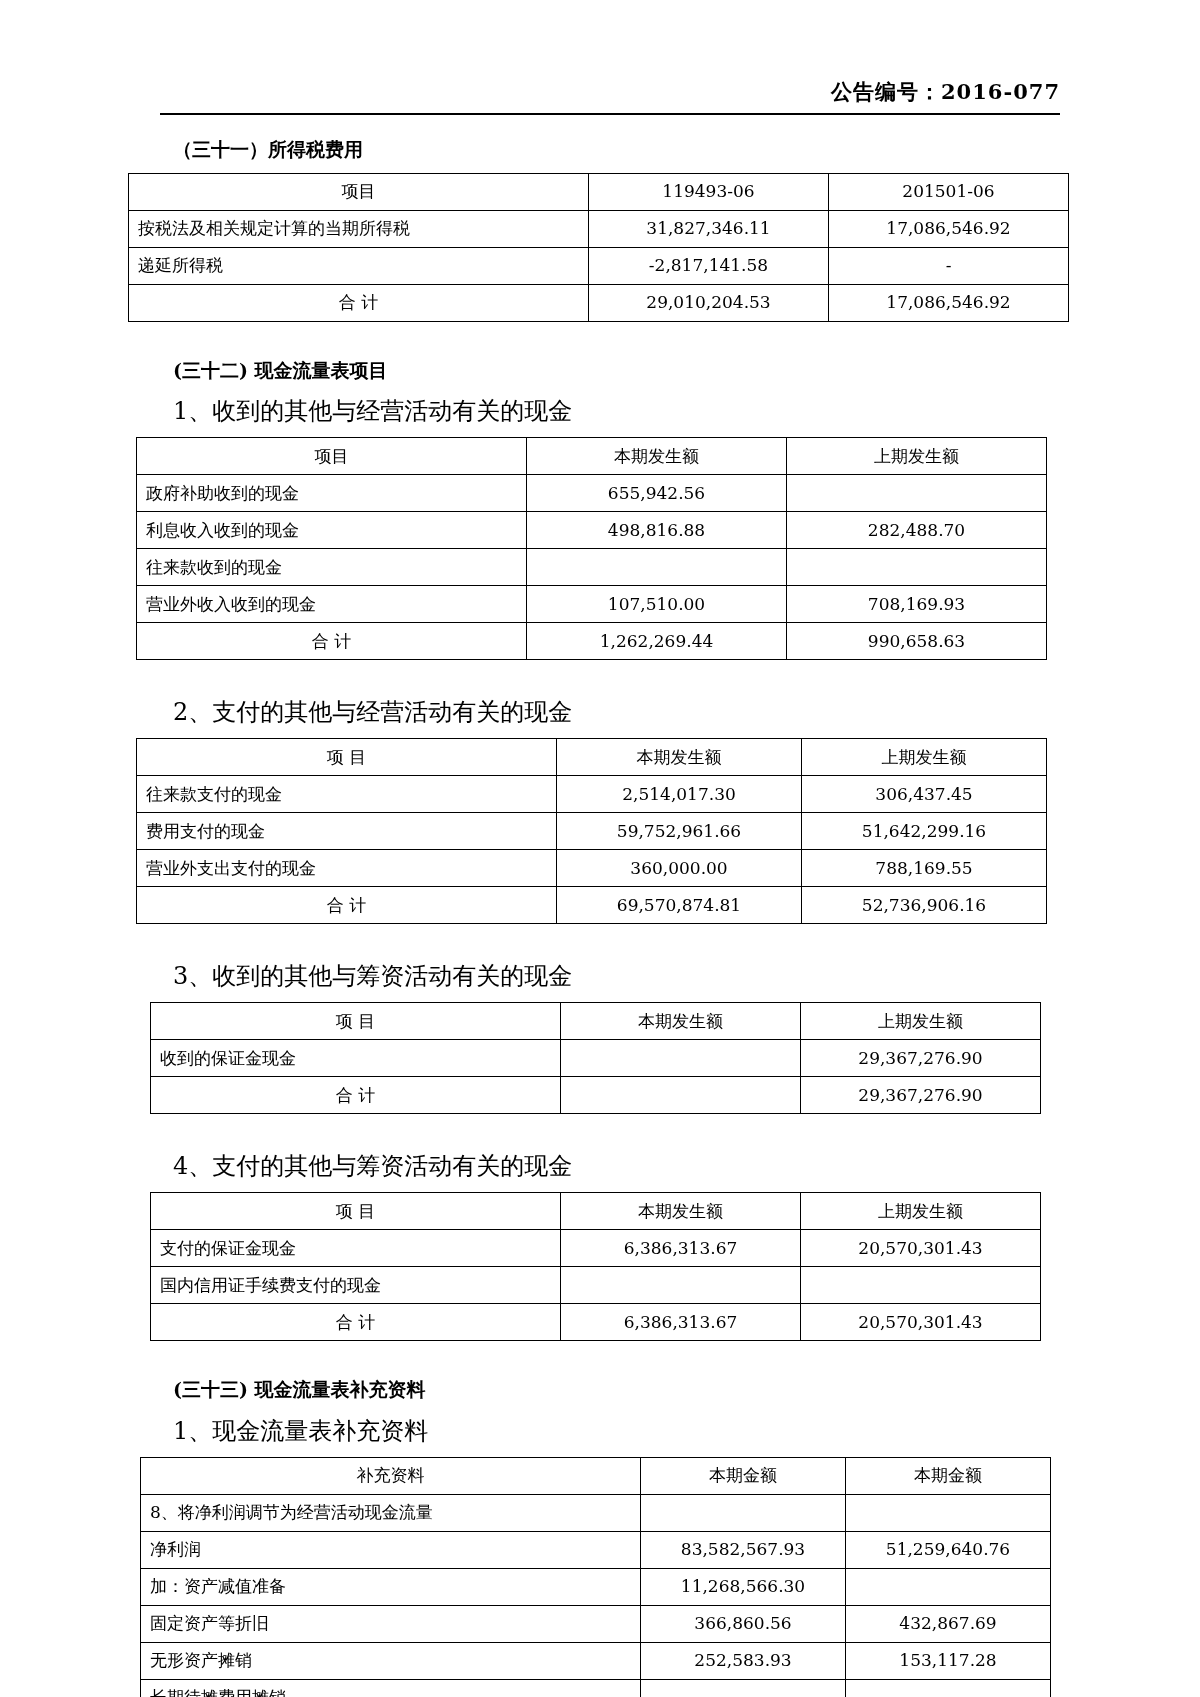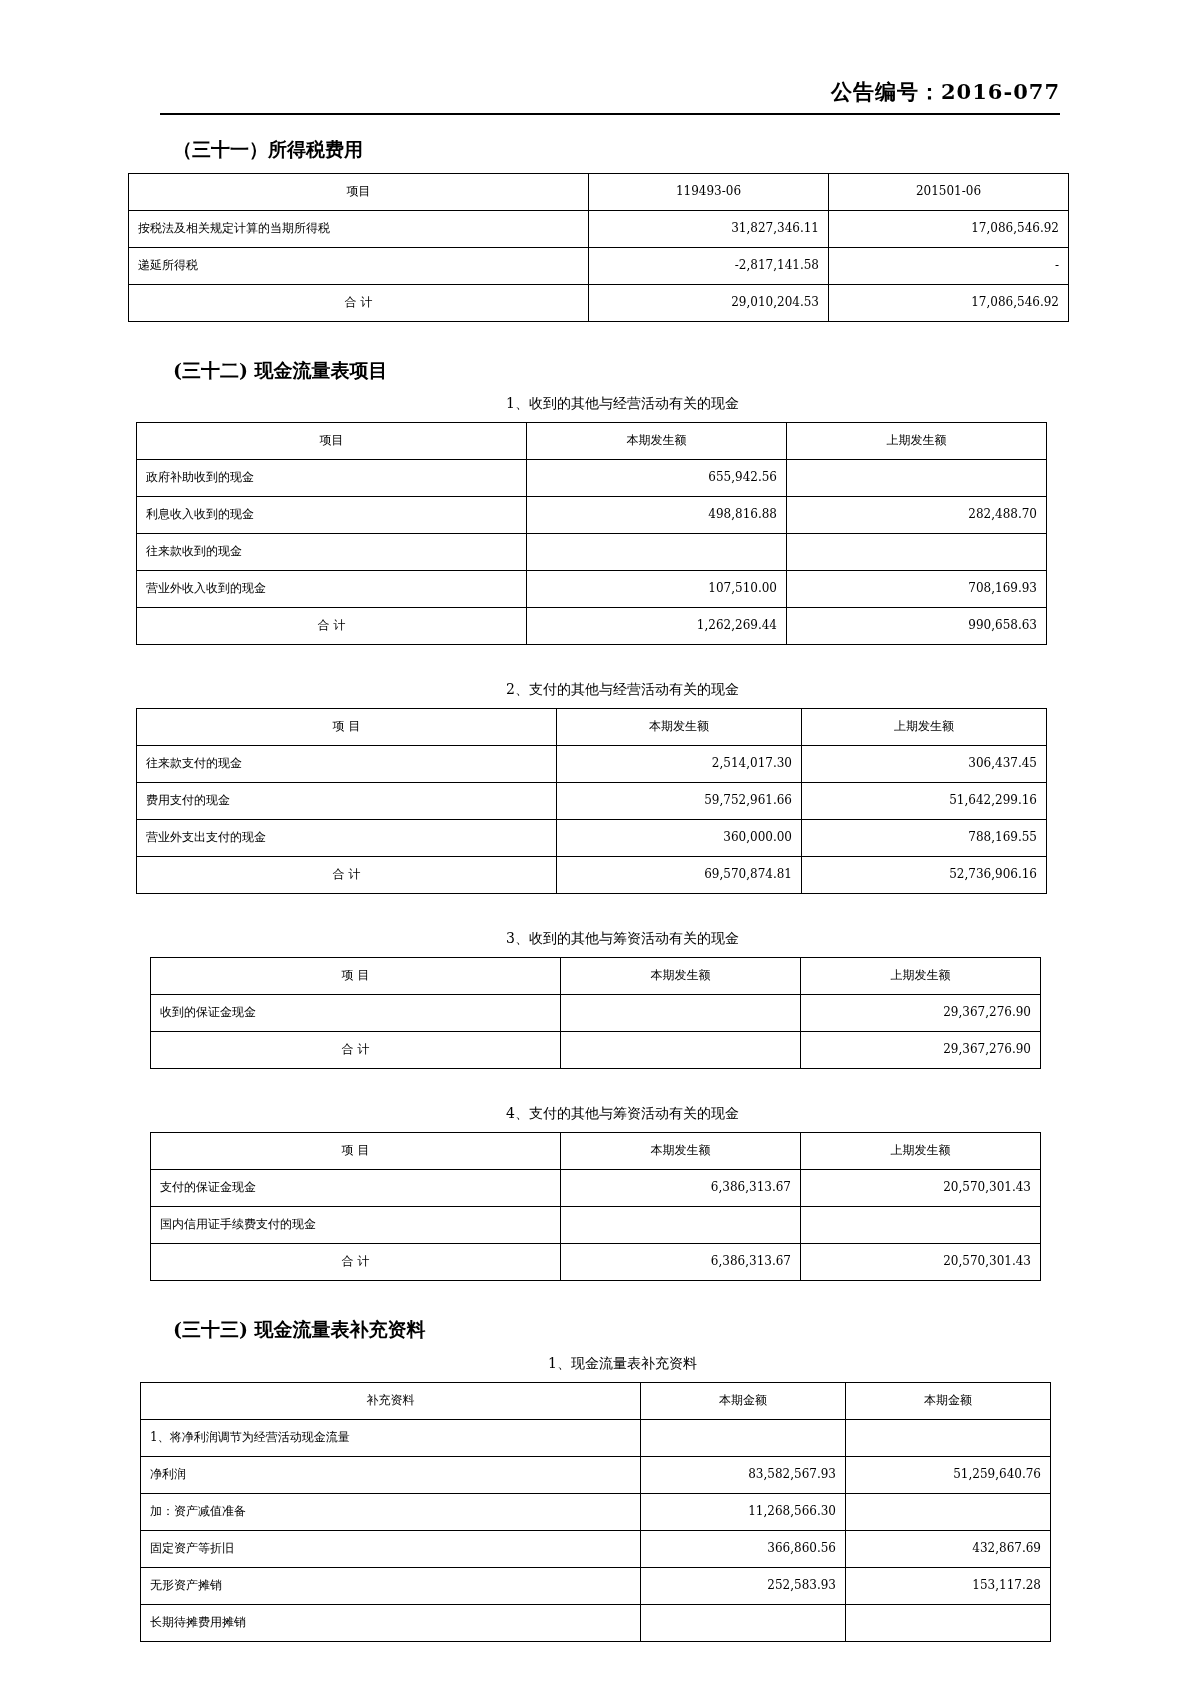--- a/index.html
+++ b/index.html
@@ -44,42 +44,41 @@
     left: 128px;
     right: 128px;
   }
   .sec-title {
     font-size: 19px;
     margin: 0 0 9px 45px;
     line-height: 1.5;
     font-weight: bold;
   }
   .sub-title {
-    font-size: 14px;
+    font-size: 24px;
     margin: 0 0 8px 45px;
     line-height: 1.5;
-    text-align: center;
   }
   .spacer-lg { height: 34px; }
 
   table.fin {
     border-collapse: collapse;
-    font-size: 12px;
+    font-size: 17px;
     table-layout: fixed;
   }
   table.fin td {
     border: 1px solid #000;
     padding: 5px 9px;
     height: 26px;
     vertical-align: middle;
     line-height: 1.3;
   }
   .c { text-align: center; }
   .l { text-align: left; }
-  .r { text-align: right; }
+  .r { text-align: center; }
 
   
   .tbl-tax { width: 940px; margin-left: 0px; }
   .tbl-a   { width: 910px; margin-left: 8px; }
   .tbl-b   { width: 910px; margin-left: 8px; }
   .tbl-c   { width: 890px; margin-left: 22px; }
   .tbl-d   { width: 890px; margin-left: 22px; }
   .tbl-e   { width: 910px; margin-left: 12px; }
 </style>
 </head>
@@ -277,21 +276,21 @@
           <col style="width:205px">
           <col style="width:205px">
         </colgroup>
       <tbody>
         <tr>
           <td class="c">补充资料</td>
           <td class="c">本期金额</td>
           <td class="c">本期金额</td>
         </tr>
         <tr>
-          <td class="l">1、将净利润调节为经营活动现金流量</td>
+          <td class="l">8、将净利润调节为经营活动现金流量</td>
           <td class="r"></td>
           <td class="r"></td>
         </tr>
         <tr>
           <td class="l">净利润</td>
           <td class="r">83,582,567.93</td>
           <td class="r">51,259,640.76</td>
         </tr>
         <tr>
           <td class="l">加：资产减值准备</td>

